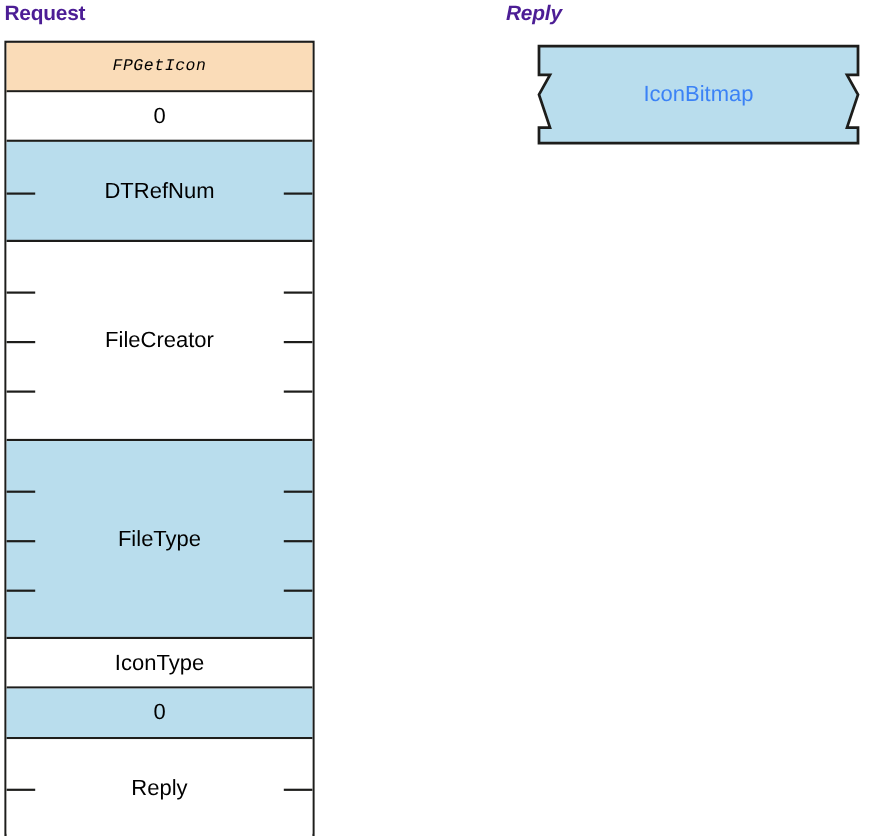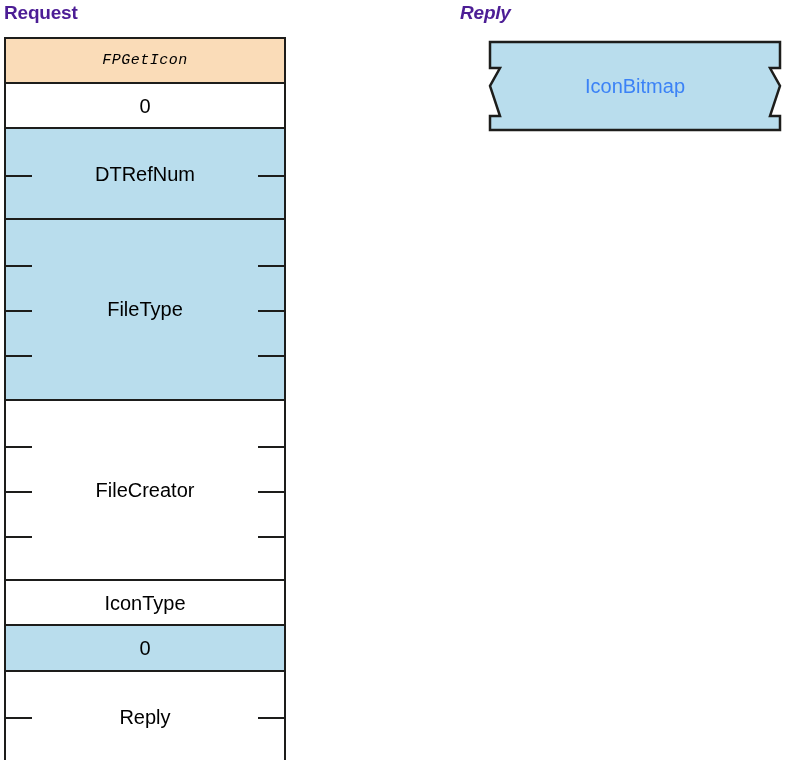--- a/index.html
+++ b/index.html
@@ -117,37 +117,37 @@
       <span class="pkt-label mono">FPGetIcon</span>
     </div>
     <div class="pkt-row fill-white" style="height: 45.1875px;">
       <span class="pkt-label">0</span>
     </div>
     <div class="pkt-row fill-blue" style="height: 90.375px;">
       <div class="tick left" style="top: 45.1875px;"></div>
       <div class="tick right" style="top: 45.1875px;"></div>
       <span class="pkt-label">DTRefNum</span>
     </div>
+    <div class="pkt-row fill-white" style="height: 180.75px;">
+      <div class="tick left" style="top: 45.1875px;"></div>
+      <div class="tick right" style="top: 45.1875px;"></div>
+      <div class="tick left" style="top: 90.375px;"></div>
+      <div class="tick right" style="top: 90.375px;"></div>
+      <div class="tick left" style="top: 135.562px;"></div>
+      <div class="tick right" style="top: 135.562px;"></div>
+      <span class="pkt-label">FileCreator</span>
+    </div>
     <div class="pkt-row fill-blue" style="height: 180.75px;">
       <div class="tick left" style="top: 45.1875px;"></div>
       <div class="tick right" style="top: 45.1875px;"></div>
       <div class="tick left" style="top: 90.375px;"></div>
       <div class="tick right" style="top: 90.375px;"></div>
       <div class="tick left" style="top: 135.562px;"></div>
       <div class="tick right" style="top: 135.562px;"></div>
       <span class="pkt-label">FileType</span>
-    </div>
-    <div class="pkt-row fill-white" style="height: 180.75px;">
-      <div class="tick left" style="top: 45.1875px;"></div>
-      <div class="tick right" style="top: 45.1875px;"></div>
-      <div class="tick left" style="top: 90.375px;"></div>
-      <div class="tick right" style="top: 90.375px;"></div>
-      <div class="tick left" style="top: 135.562px;"></div>
-      <div class="tick right" style="top: 135.562px;"></div>
-      <span class="pkt-label">FileCreator</span>
     </div>
     <div class="pkt-row fill-white" style="height: 45.1875px; align-items: center;">
       <span class="pkt-label">IconType</span>
     </div>
     <div class="pkt-row fill-blue" style="height: 45.1875px;">
       <span class="pkt-label">0</span>
     </div>
     <div class="pkt-row fill-white" style="height: 90.375px;">
       <div class="tick left" style="top: 45.1875px;"></div>
       <div class="tick right" style="top: 45.1875px;"></div>

